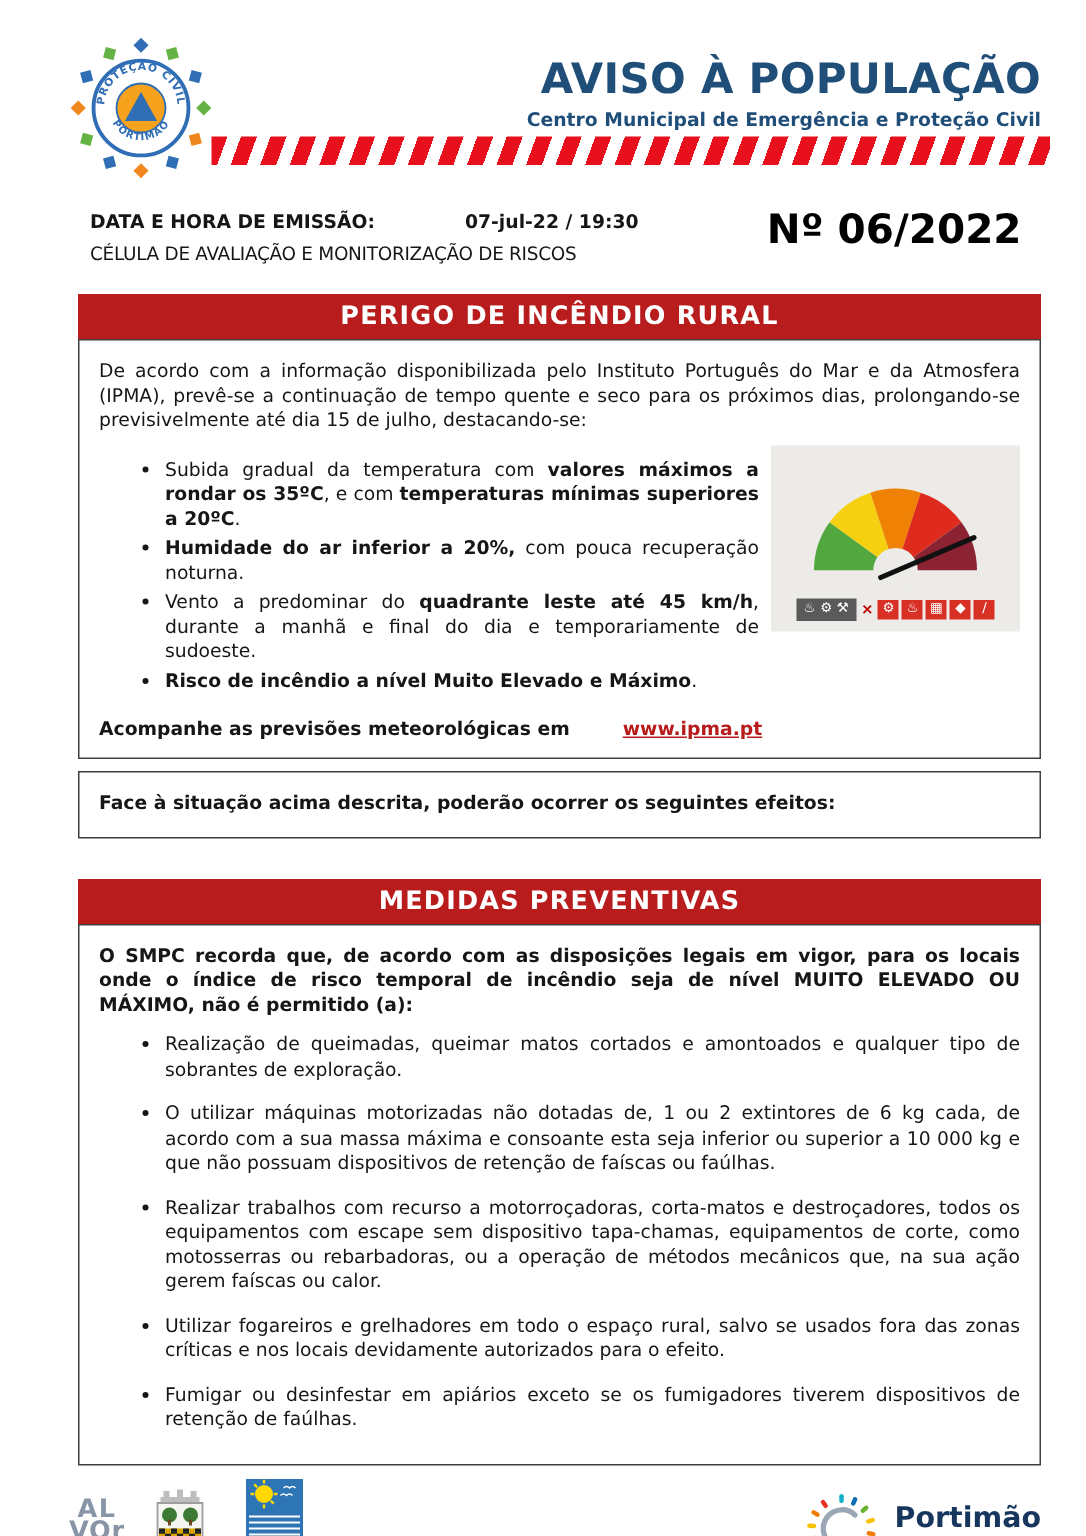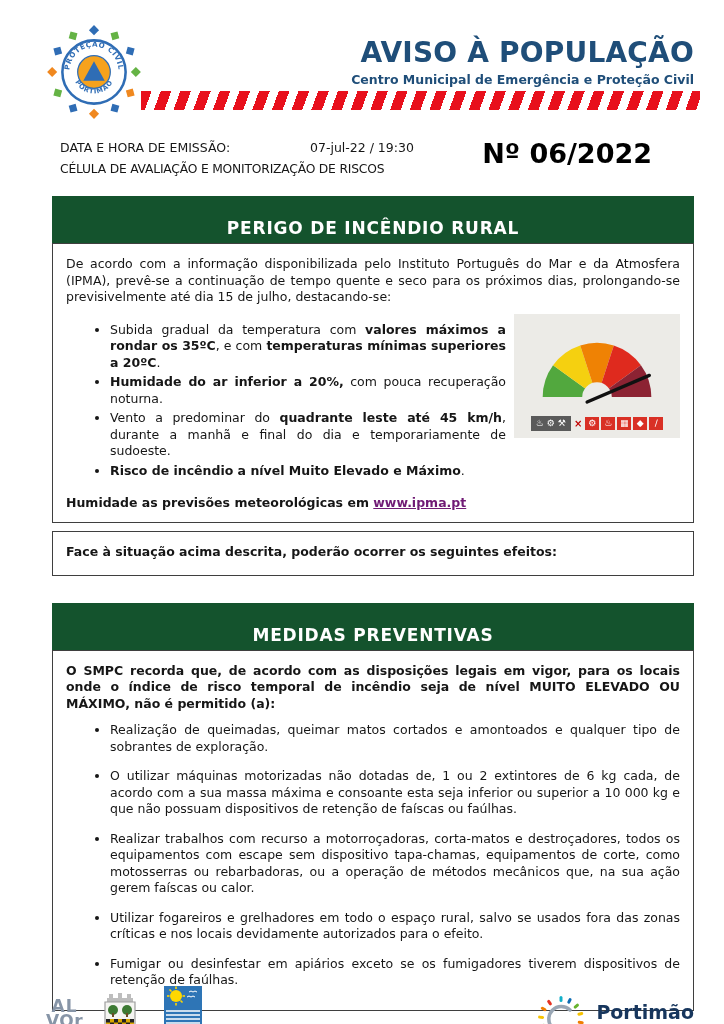--- a/index.html
+++ b/index.html
@@ -9,40 +9,40 @@
   
   .logo{position:absolute;left:44px;top:22px;width:100px;height:100px;}
   .titles{position:absolute;right:30px;top:36px;text-align:right;color:#1f4e79;}
   .main-title{font-size:28px;font-weight:bold;letter-spacing:0.2px;}
   .sub-title{font-size:12.5px;font-weight:bold;margin-top:3px;}
   .stripe{position:absolute;left:141px;right:24px;top:91px;height:19px;
     background:repeating-linear-gradient(110deg,#e8101c 0 10px,#ffffff 10px 18.5px);}
 
   
   .emission{position:absolute;left:60px;top:140px;width:450px;}
-  .em-line1{display:flex;font-size:12.5px;font-weight:normal;}
+  .em-line1{display:flex;font-size:12.5px;font-weight:bold;}
   .em-label{width:250px;}
   .em-cell{font-size:12.3px;margin-top:7px;letter-spacing:-0.2px;}
-  .doc-number{position:absolute;right:72px;top:138px;font-size:27px;font-weight:bold;color:#000;}
+  .doc-number{position:absolute;right:43px;top:138px;font-size:27px;font-weight:bold;color:#000;}
 
   
   .content{position:absolute;left:52px;top:196px;width:642px;font-size:12.5px;}
-  .bar{background:#14532d;color:#fff;font-weight:bold;text-align:center;font-size:17px;
-       padding:22px 0 5px;letter-spacing:0.8px;}
+  .bar{background:#b91c1c;color:#fff;font-weight:bold;text-align:center;font-size:17px;
+       padding:5px 0 5px;letter-spacing:0.8px;}
   .box{border:1px solid #3f3f3f;padding:10px 13px 8px;background:#fff;}
   .intro{text-align:justify;line-height:1.32;margin:2px 0 6px;}
   .bold{font-weight:bold;}
   ul.bullets{margin:10px 0 6px;padding-left:44px;}
   ul.bullets li{margin-bottom:3px;text-align:justify;line-height:1.32;}
   ul.bullets-wide li{margin-bottom:13px;}
   .box1-row{display:flex;align-items:flex-start;}
   .bullets-col{flex:1;}
   .gauge-col{width:166px;margin-left:8px;margin-top:2px;}
   .follow{font-weight:bold;margin:10px 0 4px;}
-  a.link{color:#701a75;text-decoration:underline;font-weight:bold;cursor:pointer;}
+  a.link{color:#b91c1c;text-decoration:underline;font-weight:bold;cursor:pointer;margin-left:31px;}
   .gap1{height:8px;} .gap2{height:27px;}
 
   
   .gauge-wrap{background:#ecebe7;padding:6px 4px 7px;}
   .icon-strips{display:flex;align-items:center;justify-content:center;margin-top:2px;gap:3px;}
   .strip-gray{background:#5a5a5a;display:flex;gap:3px;padding:2px 5px;}
   .strip-gray .icon-cell{color:#fff;font-size:9px;line-height:11px;}
   .no-x{color:#c00000;font-weight:bold;font-size:10px;}
   .strip-red{display:flex;gap:2px;}
   .strip-red .icon-cell{background:#d93025;color:#fff;font-size:9px;line-height:13px;width:14px;height:13px;text-align:center;}
@@ -147,21 +147,21 @@
                   <span class="icon-cell">⚙</span>
                   <span class="icon-cell">♨</span>
                   <span class="icon-cell">▦</span>
                   <span class="icon-cell">◆</span>
                   <span class="icon-cell">∕</span>
                 </div>
             </div>
           </div>
         </div>
       </div>
-      <p class="follow"><span>Humidade as previsões meteorológicas em </span><a class="link">www.ipma.pt</a></p>
+      <p class="follow"><span>Acompanhe as previsões meteorológicas em </span><a class="link">www.ipma.pt</a></p>
     </div>
 
     <div class="gap1"></div>
 
     <div class="box">
       <p class="intro bold">Face à situação acima descrita, poderão ocorrer os seguintes efeitos:</p>
     </div>
 
     <div class="gap2"></div>
 

